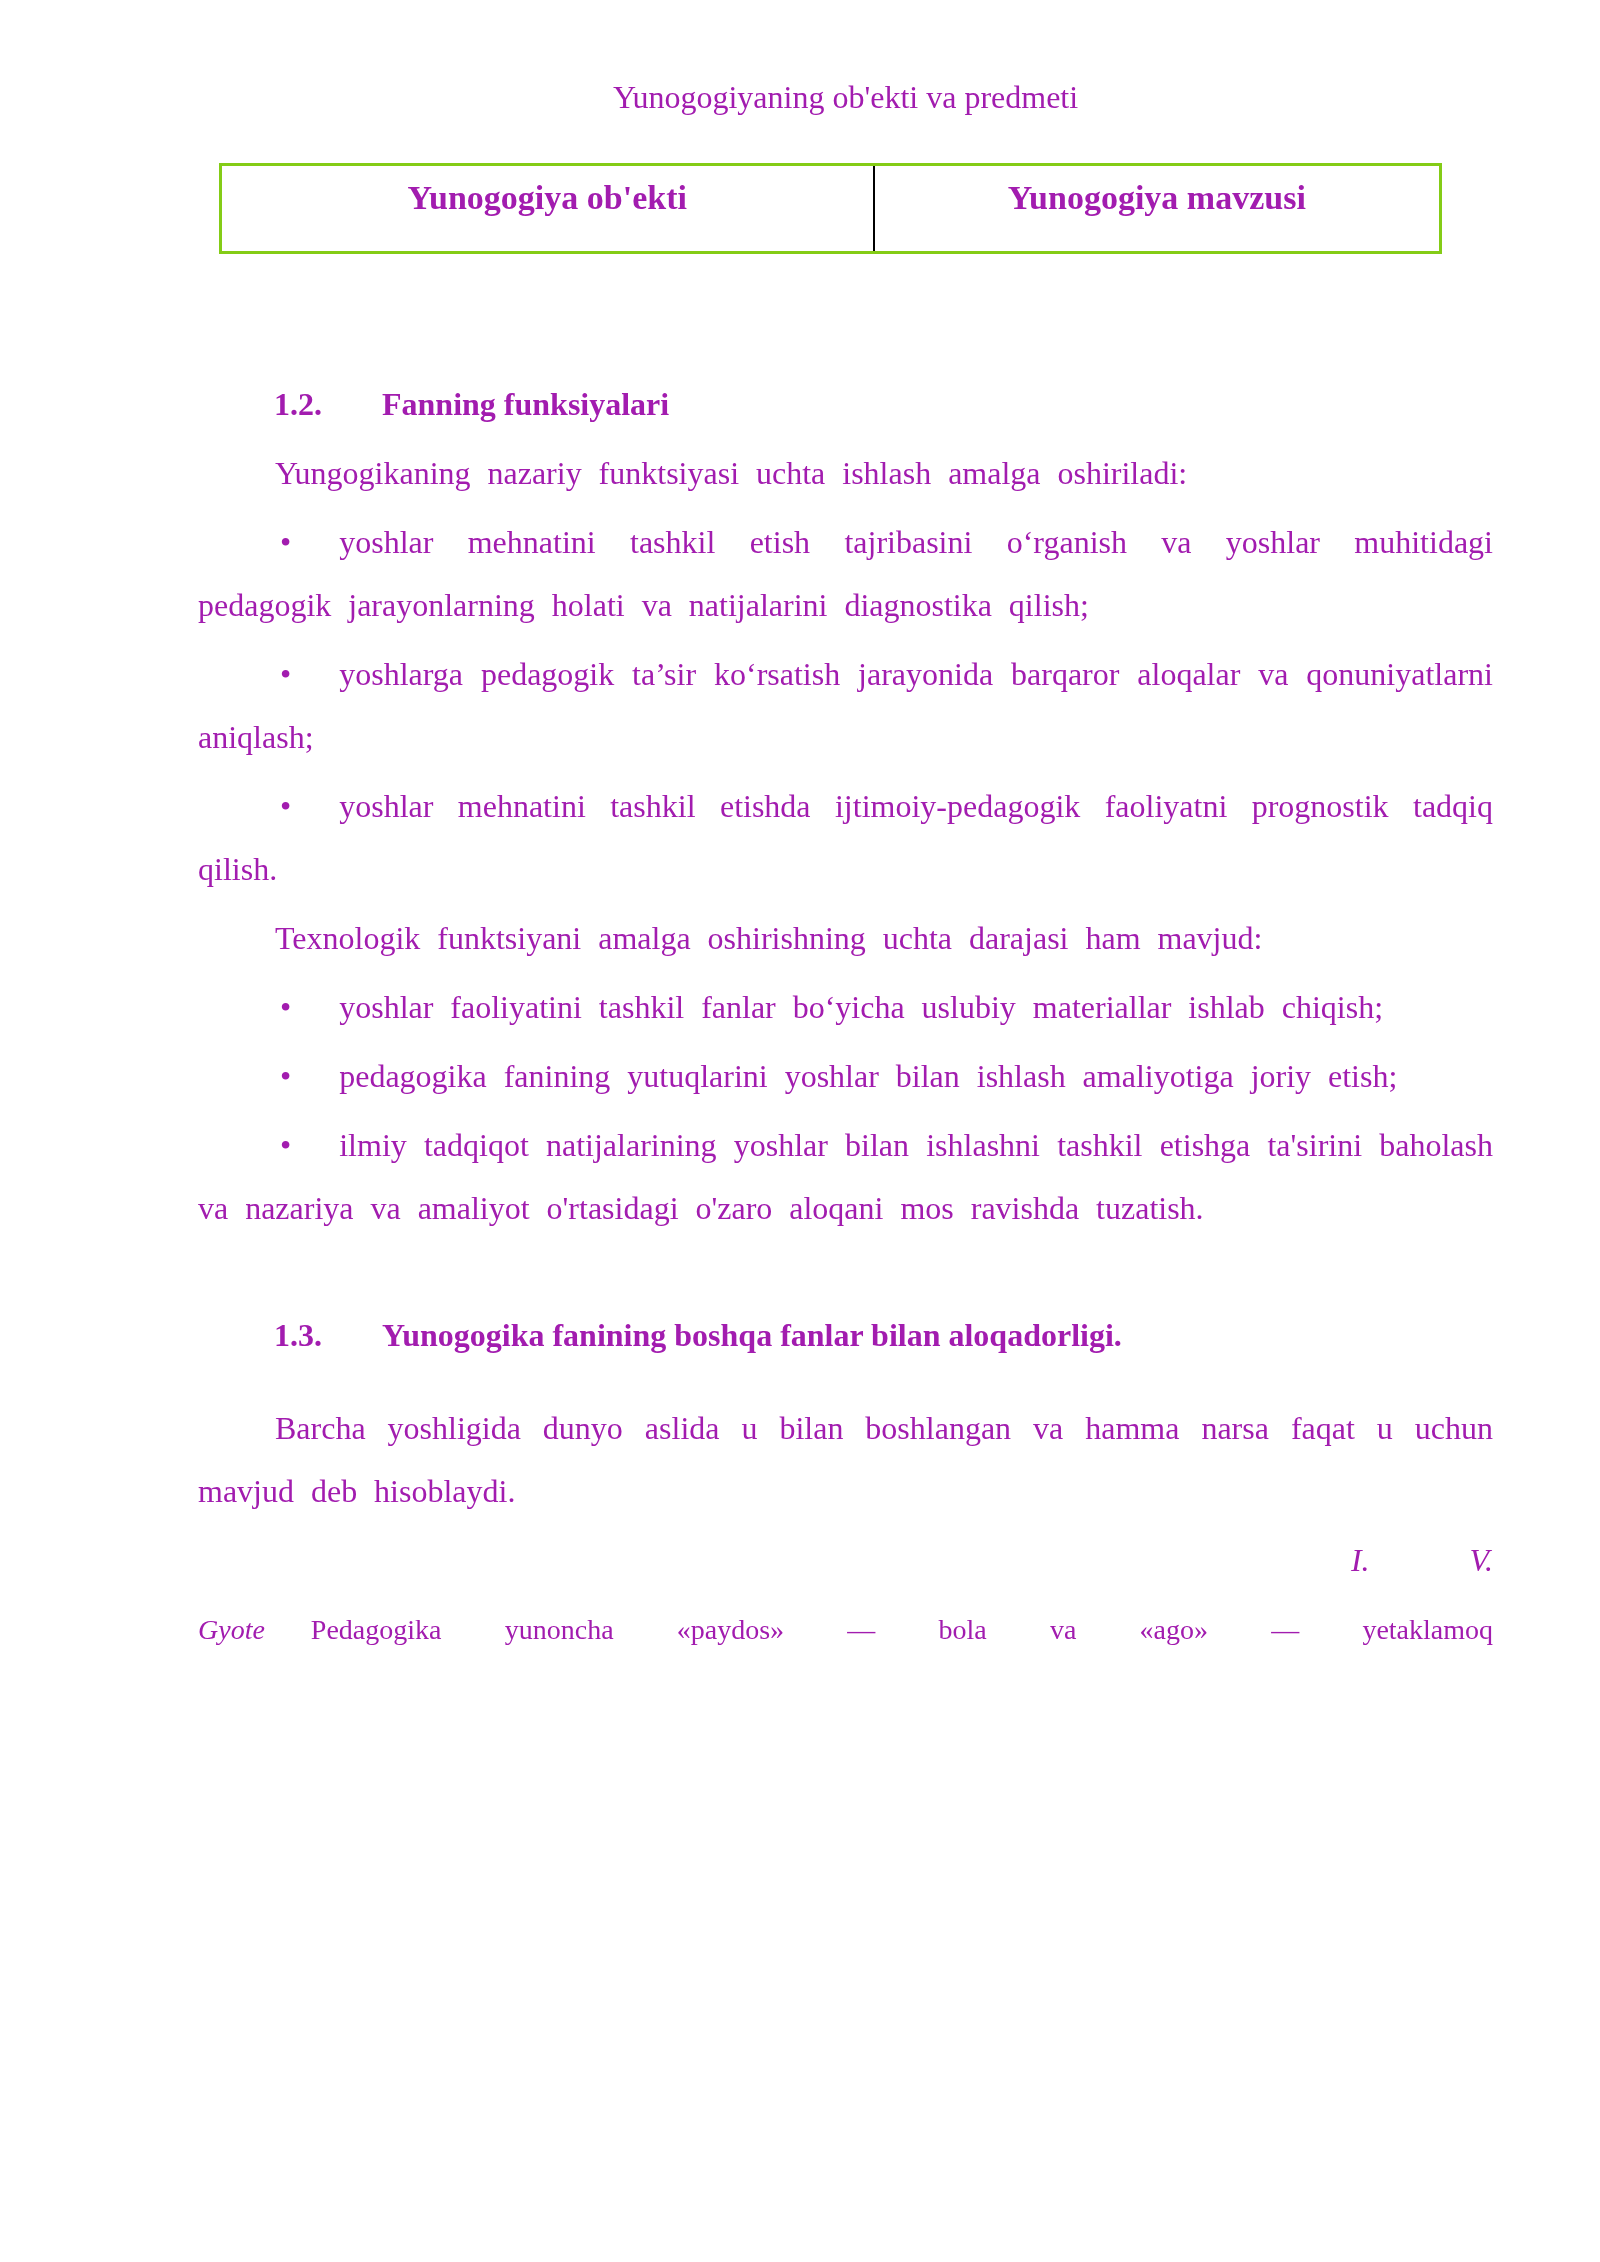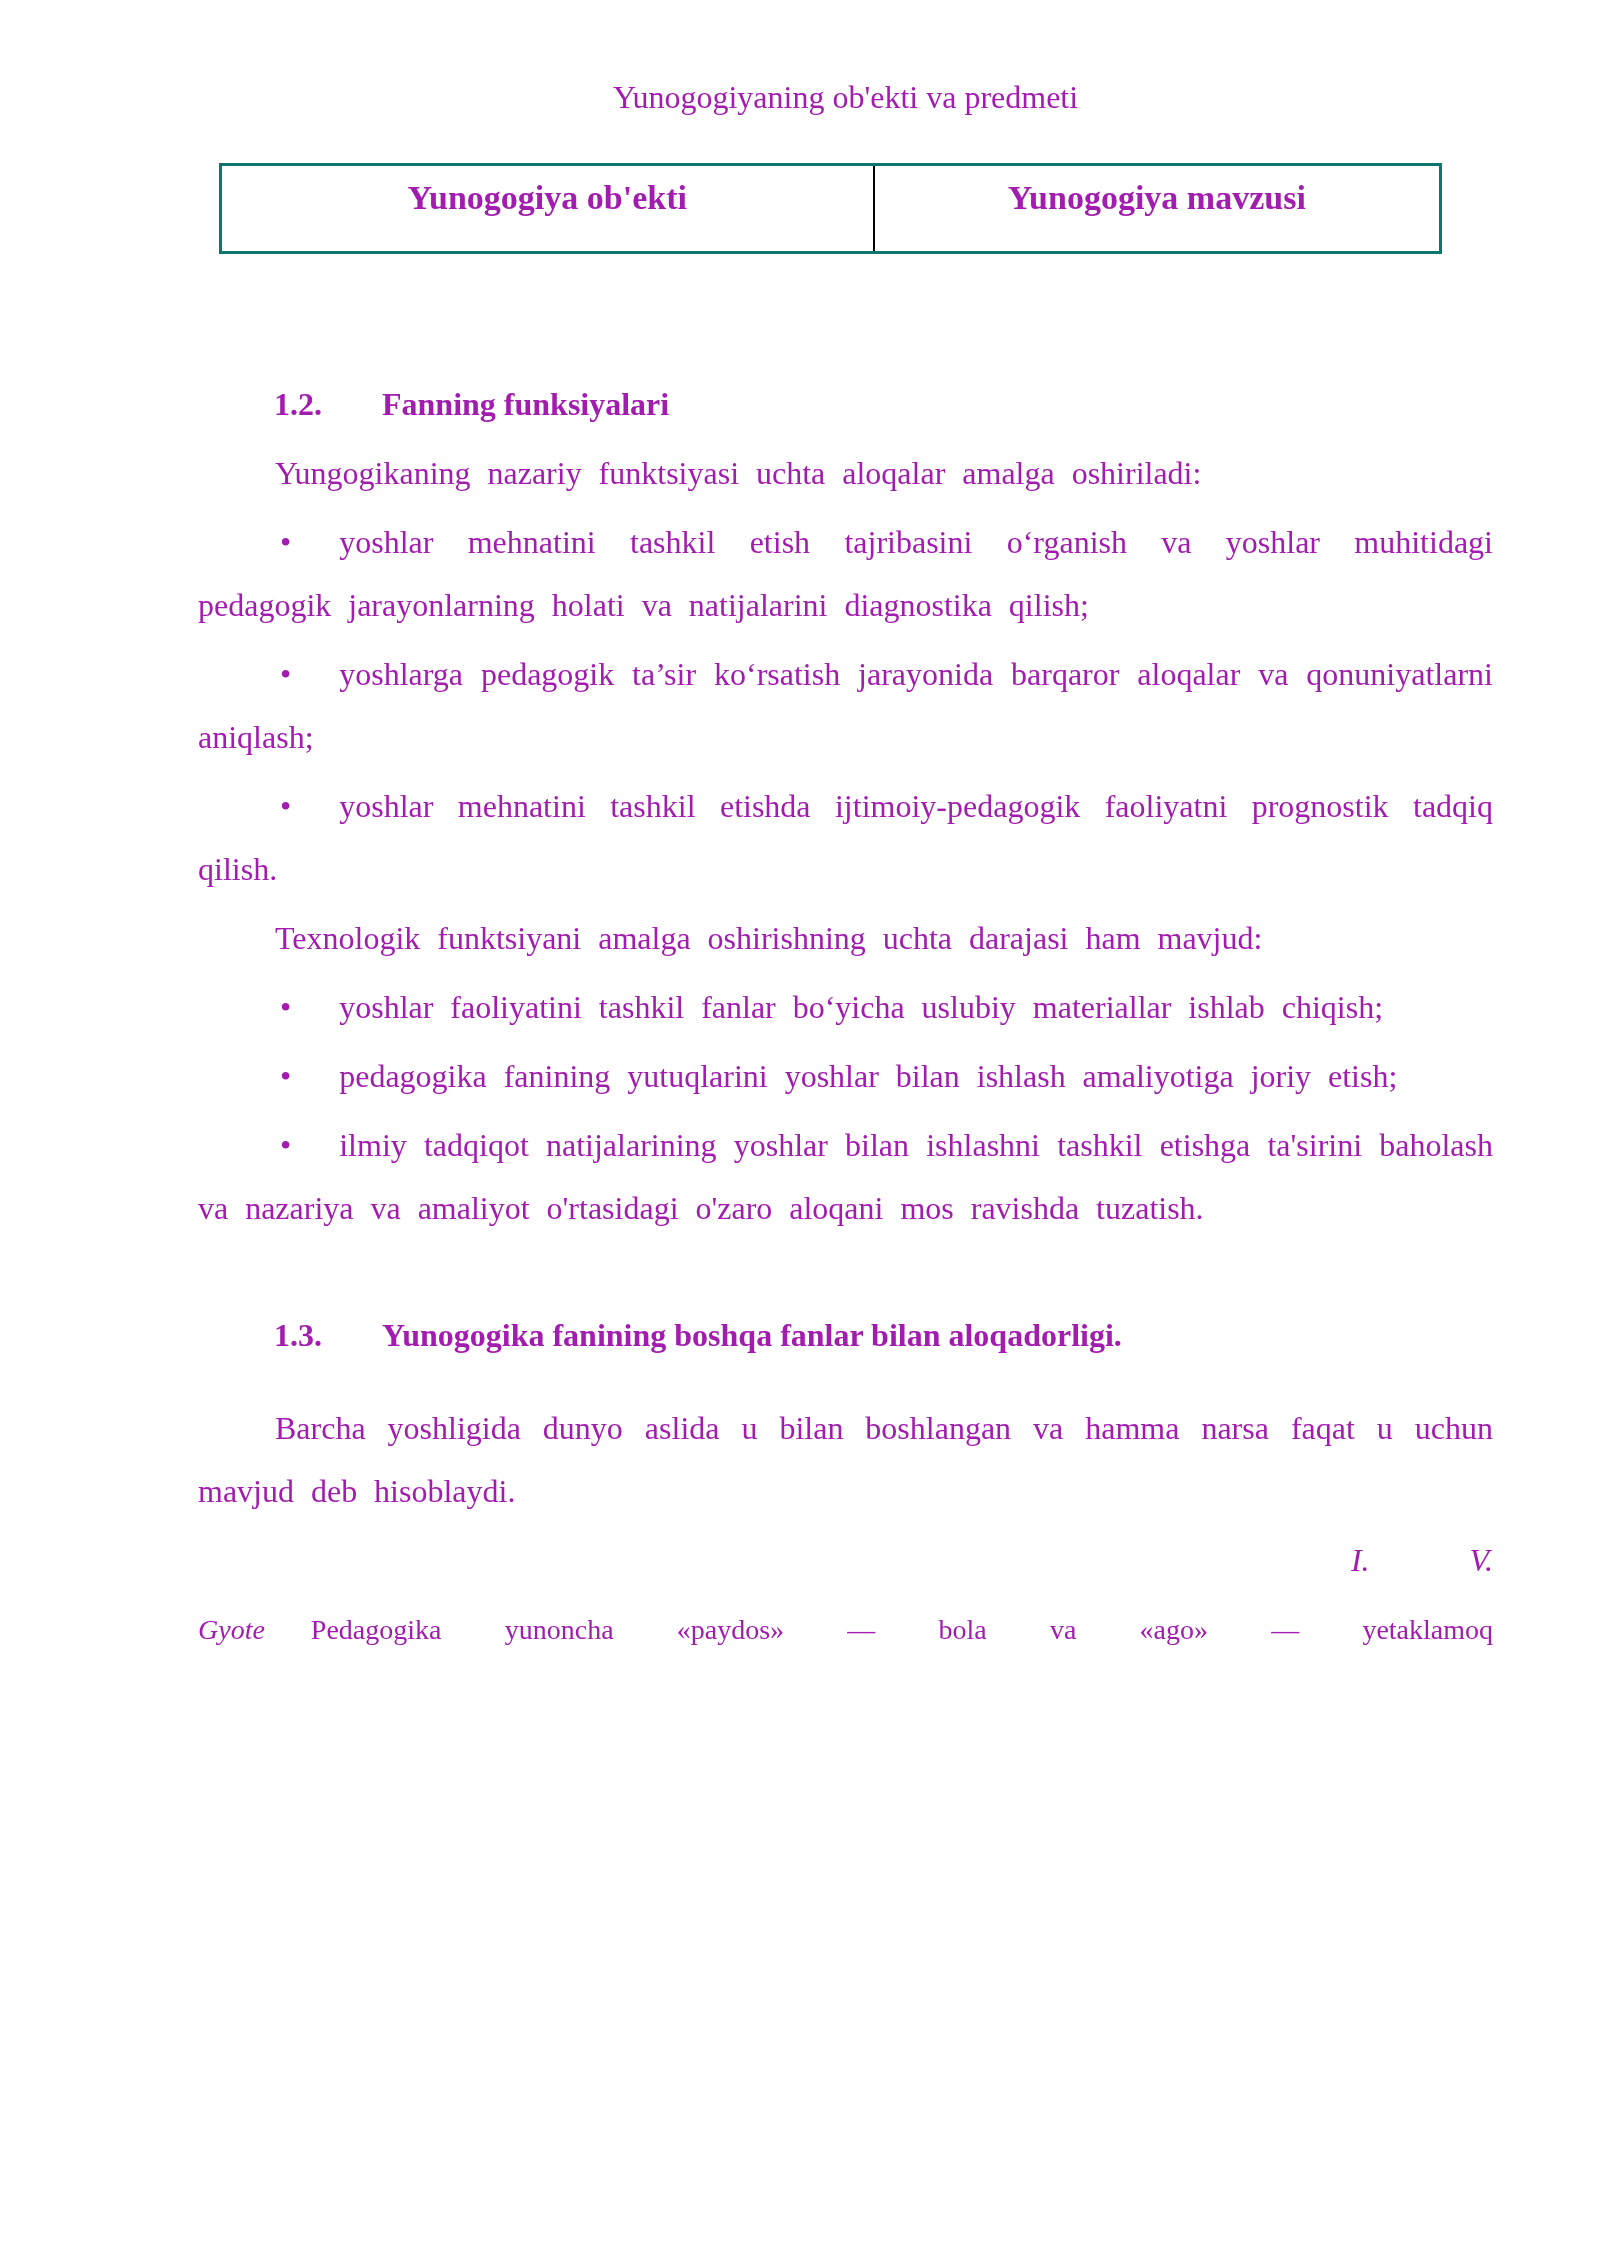--- a/index.html
+++ b/index.html
@@ -20,21 +20,21 @@
     font-size: 32px;
     line-height: 46px;
     text-align: center;
     margin-bottom: 43px;
   }
   table.def-table {
     border-collapse: collapse;
     table-layout: fixed;
     width: 1220px;
     margin-left: 21px;
-    border: 3px solid #0f766e;
+    border: 3px solid #84cc16;
   }
   table.def-table th, table.def-table td {
     border: 2px solid #000;
   }
   table.def-table th {
     font-family: "Liberation Serif", "DejaVu Serif", serif;
     font-weight: bold;
     font-size: 34px;
     line-height: 48px;
     height: 88px;
@@ -114,21 +114,21 @@
           <tr>
         <th>Yunogogiya ob'ekti</th>
         <th>Yunogogiya mavzusi</th>
       </tr>
     </tbody>
       </table>
 
     <div class="sec-heading heading-12"><span>1.2.</span><span class="tab-sm"></span><span>Fanning funksiyalari</span></div>
 
 
-    <p class="para">Yungogikaning nazariy funktsiyasi uchta aloqalar amalga oshiriladi:</p>
+    <p class="para">Yungogikaning nazariy funktsiyasi uchta ishlash amalga oshiriladi:</p>
 
     <p class="bullet"><span>•</span><span class="bullet-gap"></span><span>yoshlar mehnatini tashkil etish tajribasini o‘rganish va yoshlar muhitidagi pedagogik jarayonlarning holati va natijalarini diagnostika qilish;</span></p>
 
     <p class="bullet"><span>•</span><span class="bullet-gap"></span><span>yoshlarga pedagogik ta’sir ko‘rsatish jarayonida barqaror aloqalar va qonuniyatlarni aniqlash;</span></p>
 
     <p class="bullet"><span>•</span><span class="bullet-gap"></span><span>yoshlar mehnatini tashkil etishda ijtimoiy-pedagogik faoliyatni prognostik tadqiq qilish.</span></p>
 
     <p class="para">Texnologik funktsiyani amalga oshirishning uchta darajasi ham mavjud:</p>
 
     <p class="bullet"><span>•</span><span class="bullet-gap"></span><span>yoshlar faoliyatini tashkil fanlar bo‘yicha uslubiy materiallar ishlab chiqish;</span></p>

